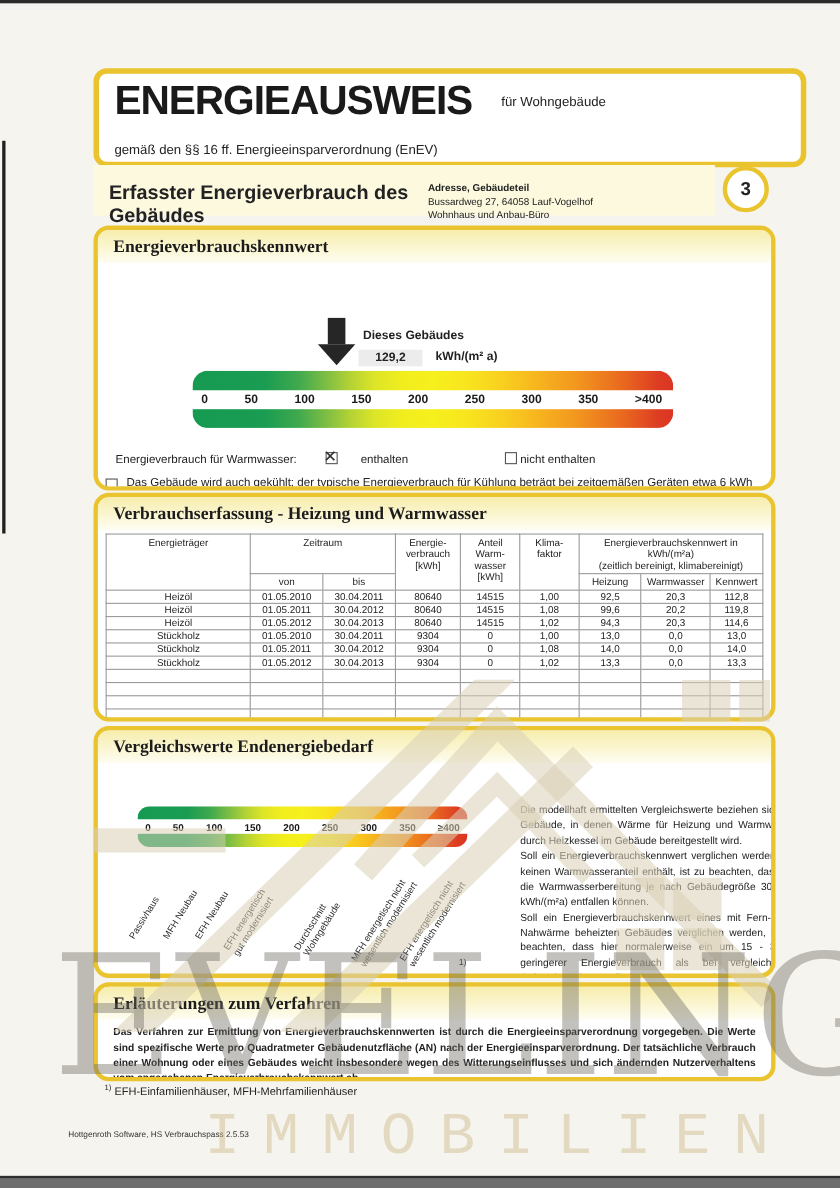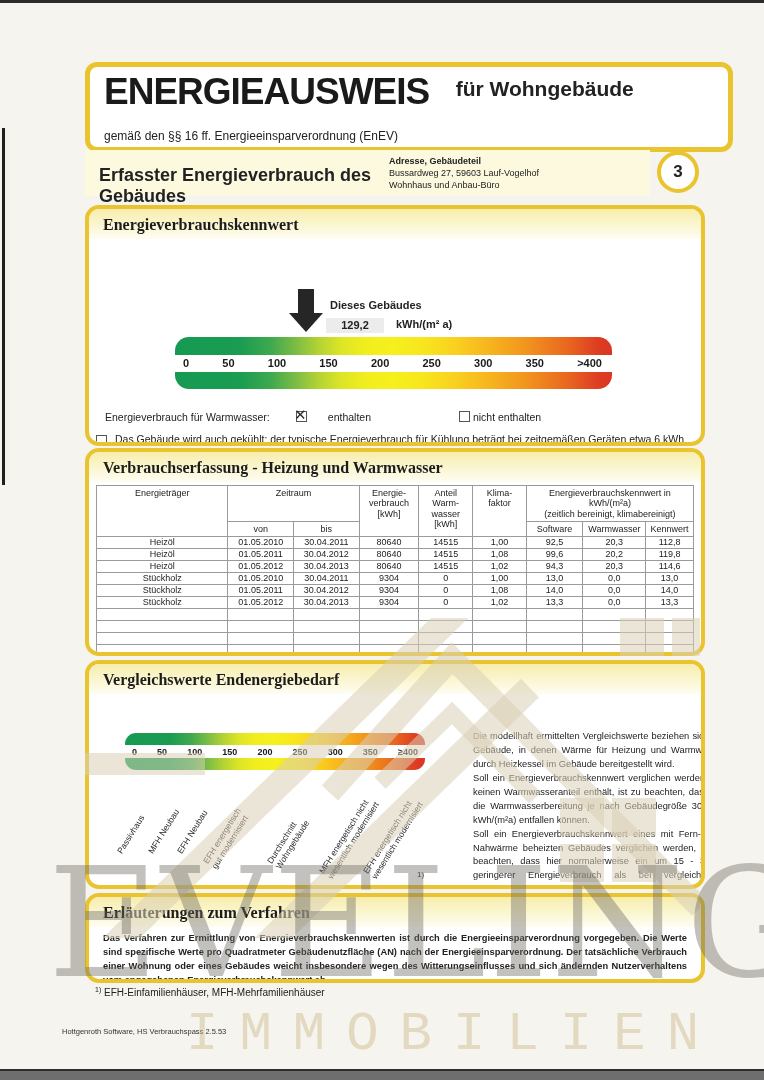--- a/index.html
+++ b/index.html
@@ -10,26 +10,26 @@
   .artifact-top{left:0;top:0;width:764px;height:3px;background:#2b2b2b;}
   .artifact-left{left:2px;top:128px;width:3px;height:357px;background:#1f1f1f;}
   .artifact-bottom{left:0;top:1069px;width:764px;height:11px;background:#6e6e6e;border-top:2px solid #2d2d2d;}
   
   .ybox{border:4px solid #e9c42f;border-radius:14px;background:#fff;overflow:hidden;}
   .sec-title{background:linear-gradient(180deg,#f7edad 0%,#fbf6d2 55%,#fefdf2 100%);
              padding:7px 14px 5px;font-weight:bold;font-size:16px;color:#1c1c1c;font-family:Liberation Serif, serif;}
   
   .header-box{left:85px;top:62px;width:610px;height:76px;border-width:5px;border-radius:12px;padding:4px 14px 0;}
   .h-title{font-size:37px;font-weight:bold;letter-spacing:-1px;color:#1a1a1a;display:inline-block;}
-  .h-sub-right{font-size:21px;font-weight:bold;margin-left:22px;display:inline-block;vertical-align:8px;}
+  .h-sub-right{font-size:12px;font-weight:normal;margin-left:22px;display:inline-block;vertical-align:8px;}
   .h-sub{font-size:12px;margin-top:16px;color:#222;}
   
   .subheader{left:85px;top:150px;width:565px;height:46px;background:#fcf9df;display:flex;}
   .sh-title{width:290px;padding:15px 0 0 14px;font-size:18px;font-weight:bold;}
-  .sh-addr{padding-top:5px;font-size:9px;line-height:1.35;}
+  .sh-addr{padding-top:15px;font-size:9px;line-height:1.35;}
   .sh-addr .lbl{font-weight:bold;}
   .page-circle{left:657px;top:151px;width:34px;height:34px;border:4px solid #e9c42f;border-radius:50%;
                background:#fff;display:flex;align-items:center;justify-content:center;
                font-size:17px;font-weight:bold;}
   
   .sec1{left:85px;top:205px;width:612px;height:233px;}
   .sec2{left:85px;top:448px;width:612px;height:200px;}
   .sec3{left:85px;top:660px;width:612px;height:221px;}
   .sec4{left:85px;top:893px;width:612px;height:82px;}
   .sec-body{position:relative;width:100%;height:100%;}
@@ -98,21 +98,21 @@
     <span class="h-title">ENERGIEAUSWEIS</span>
     <span class="h-sub-right">für Wohngebäude</span>
   </div>
   <div class="h-sub">gemäß den §§ 16 ff. Energieeinsparverordnung (EnEV)</div>
 </div>
 
 <div class="abs subheader">
   <div class="sh-title">Erfasster Energieverbrauch des Gebäudes</div>
   <div class="sh-addr">
     <div class="lbl">Adresse, Gebäudeteil</div>
-    <div>Bussardweg 27, 59603 Lauf-Vogelhof</div>
+    <div>Bussardweg 27, 64058 Lauf-Vogelhof</div>
     <div>Wohnhaus und Anbau-Büro</div>
   </div>
 </div>
 <div class="abs page-circle">
   <span>3</span>
 </div>
 
 <div class="abs ybox sec1">
   <div class="sec-title">Energieverbrauchskennwert</div>
   <div class="sec-body">
@@ -181,21 +181,21 @@
 wasser
 [kWh]</th>
         <th rowspan="2" class="pre">Klima-
 faktor</th>
         <th colspan="3" class="pre">Energieverbrauchskennwert in kWh/(m²a)
 (zeitlich bereinigt, klimabereinigt)</th>
       </tr>
       <tr>
         <th>von</th>
         <th>bis</th>
-        <th>Software</th>
+        <th>Heizung</th>
         <th>Warmwasser</th>
         <th>Kennwert</th>
       </tr>
     </thead>
     <tbody>
         <tr>
           <td>Heizöl</td>
           <td>01.05.2010</td>
           <td>30.04.2011</td>
           <td>80640</td>

